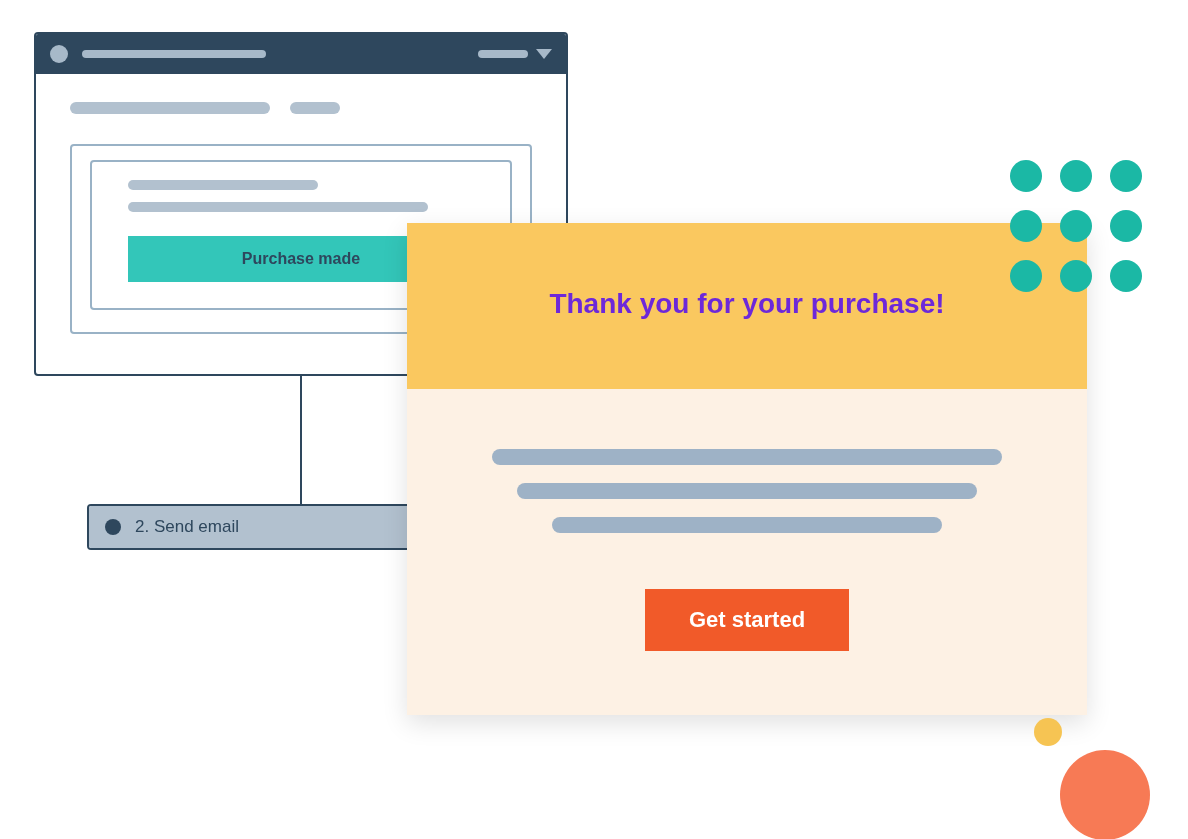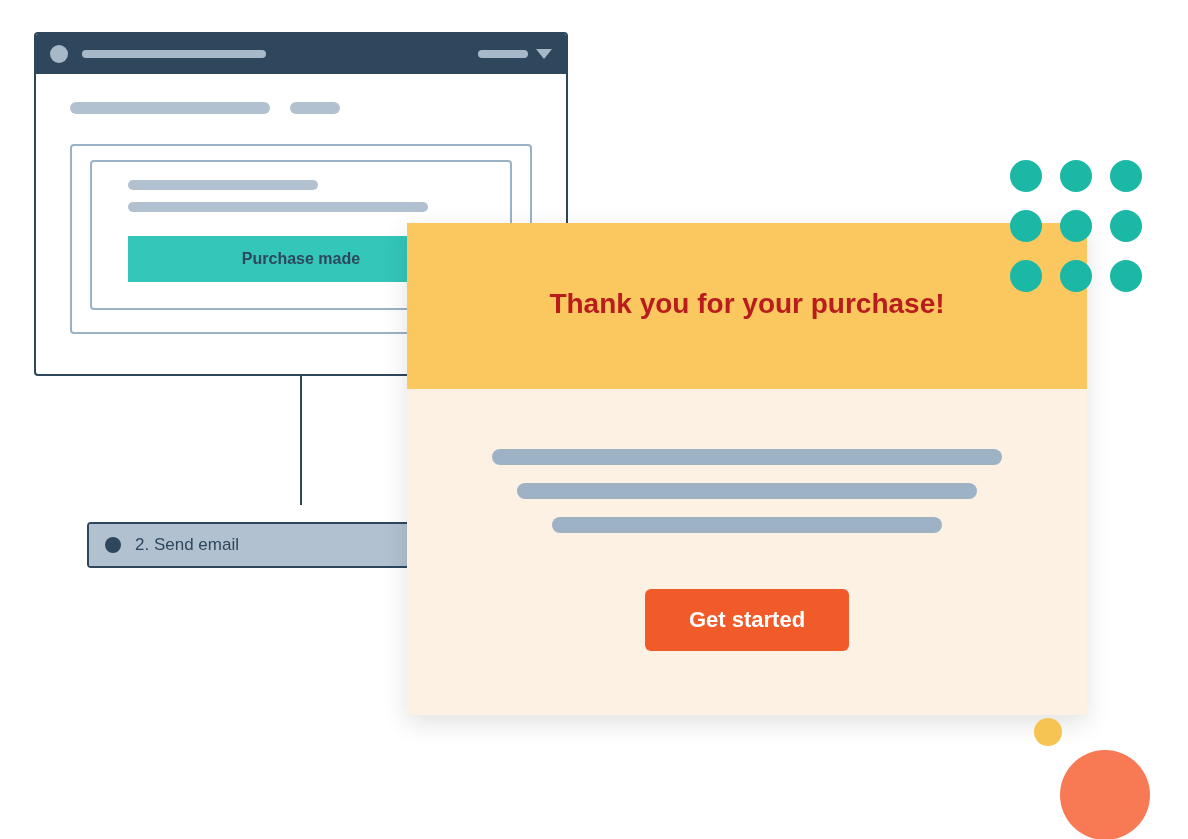--- a/index.html
+++ b/index.html
@@ -95,21 +95,21 @@
     left: 300px;
     top: 375px;
     width: 2px;
     height: 130px;
     background: #2e475d;
   }
 
   
   .step-window {
     position: absolute;
-    top: 522px;
+    top: 504px;
     left: 87px;
     width: 428px;
     background: #ffffff;
     border: 2px solid #2e475d;
     border-radius: 4px;
     overflow: hidden;
   }
   .step-title {
     height: 42px;
     background: #b2c1cf;
@@ -141,21 +141,21 @@
     background: #fff;
   }
   .email-header {
     background: #fac85f;
     padding: 60px 40px 64px 40px;
     text-align: center;
   }
   .email-header-line {
     font-size: 28px;
     font-weight: 700;
-    color: #b91c1c;
+    color: #6d28d9;
     line-height: 1.5;
   }
   .email-body {
     background: #fdf1e4;
     padding: 60px 58px 64px 58px;
     text-align: center;
   }
   .body-line {
     height: 16px;
     background: #9eb2c6;
@@ -167,21 +167,21 @@
   .body-line.b3 { width: 390px; margin-bottom: 56px; }
 
   .cta-button {
     display: inline-block;
     background: #f15a29;
     color: #ffffff;
     font-size: 22px;
     font-weight: 600;
     padding: 18px 44px;
     cursor: pointer;
-    border-radius: 6px;
+    border-radius: 0;
   }
 
   
   .dot-grid {
     position: absolute;
     top: 160px;
     left: 1010px;
     display: grid;
     grid-template-columns: repeat(3, 32px);
     grid-template-rows: repeat(3, 32px);

